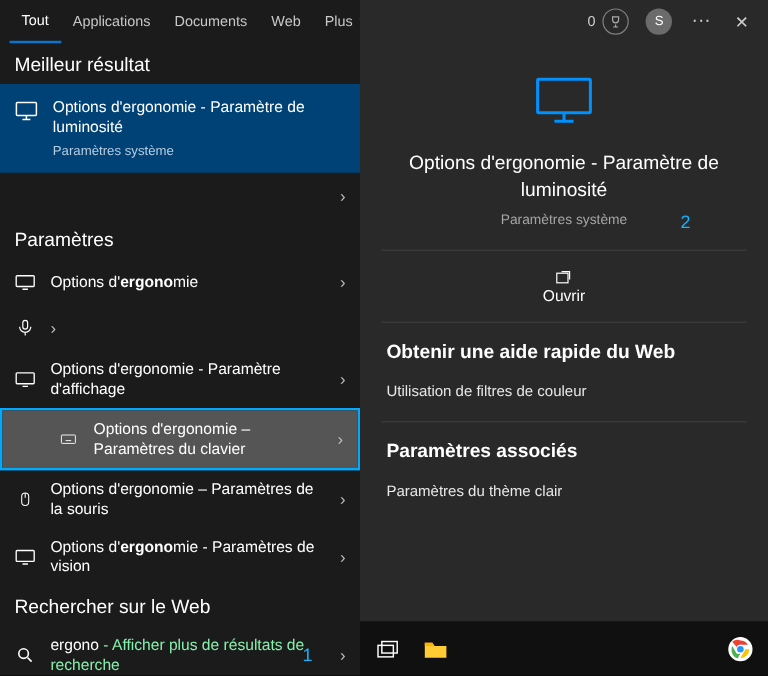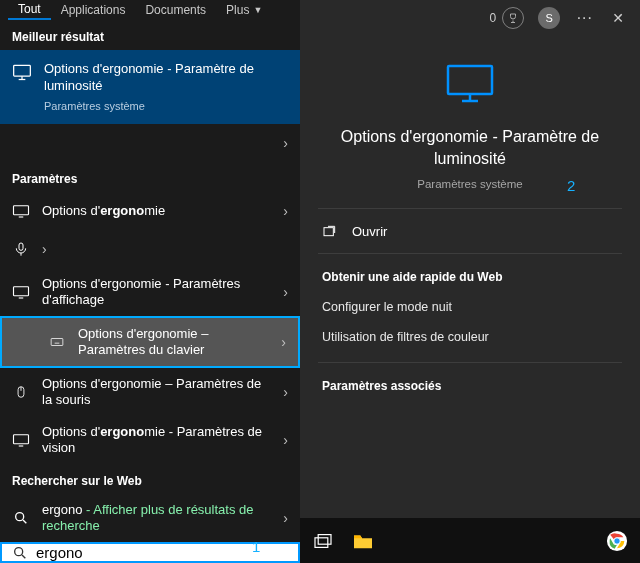--- a/index.html
+++ b/index.html
@@ -1,22 +1,22 @@
 <!DOCTYPE html>
 <html><head>
 <meta charset="utf-8">
 <style>
   * { box-sizing: border-box; margin: 0; padding: 0; font-family: "Segoe UI", sans-serif; }
   body { background: #0a0a0a; width: 640px; height: 563px; overflow: hidden; color: #fff; position: relative; }
   .search-panel { position: absolute; top: 0; left: 0; width: 300px; height: 563px; background: #1b1b1b; display: flex; flex-direction: column; }
   .tabs { display: flex; align-items: center; height: 36px; padding: 0 8px; font-size: 12px; color: #c8c8c8; }
-  .tab { padding: 0 10px; height: 20px; display: flex; align-items: center; cursor: pointer; }
+  .tab { padding: 0 10px; height: 36px; display: flex; align-items: center; cursor: pointer; }
   .tab.active { color: #fff; border-bottom: 2px solid #0078d4; }
   .tab-more { display: flex; align-items: center; gap: 4px; }
-  .section-header { font-size: 12px; font-weight: 700; color: #fff; padding: 10px 12px 6px; }
+  .section-header { font-size: 16px; font-weight: 400; color: #fff; padding: 10px 12px 6px; }
   .best-match { background: #004275; padding: 10px 12px 12px 12px; display: flex; gap: 12px; align-items: flex-start; }
   .best-match .bm-icon { width: 20px; height: 20px; margin-top: 2px; flex-shrink: 0; }
   .bm-title { font-size: 13px; line-height: 17px; color: #fff; }
   .bm-sub { font-size: 11px; color: #b8cde0; margin-top: 6px; }
   .list { display: flex; flex-direction: column; }
   .row { display: flex; align-items: center; padding: 8px 12px; gap: 12px; font-size: 13px; color: #fff; cursor: pointer; position: relative; min-height: 38px; }
   .row .ricon { width: 18px; height: 18px; flex-shrink: 0; display: flex; align-items: center; justify-content: center; }
   .row .rlabel { flex: 1; line-height: 16px; }
   .row .chev { color: #bfbfbf; font-size: 14px; }
   .row.placeholder .rlabel { visibility: hidden; }
@@ -34,38 +34,39 @@
   .dp-top .pill { display: flex; align-items: center; gap: 6px; color: #cfcfcf; font-size: 12px; padding: 0 6px; }
   .dp-top .circ { width: 22px; height: 22px; border: 1.5px solid #808080; border-radius: 50%; display: flex; align-items: center; justify-content: center; }
   .dp-top .circ.s { background: #6b6b6b; border: none; color: #fff; font-size: 11px; }
   .dp-top .dots { color: #cfcfcf; padding: 0 8px; cursor: pointer; }
   .dp-top .close { color: #cfcfcf; padding: 0 10px; cursor: pointer; font-size: 14px; }
   .dp-hero { display: flex; flex-direction: column; align-items: center; padding: 28px 24px 18px; }
   .dp-hero .big-icon { width: 48px; height: 40px; margin-bottom: 22px; }
   .dp-hero .big-title { font-size: 16px; text-align: center; color: #fff; line-height: 22px; }
   .dp-hero .big-sub { font-size: 11.5px; color: #a6a6a6; margin-top: 8px; }
   .divider { height: 1px; background: #3d3d3d; margin: 0 18px; }
-  .dp-action { padding: 14px 22px; display: flex; align-items: center; gap: 14px; font-size: 13px; color: #fff; cursor: pointer; }
-  .dp-section-title { font-size: 12px; font-weight: 600; color: #fff; padding: 16px 22px 8px; }
+  .dp-action { padding: 14px 22px; display: flex; align-items: center; font-size: 13px; color: #fff; cursor: pointer; flex-direction: column; }
+  .dp-section-title { font-size: 16px; font-weight: 600; color: #fff; padding: 16px 22px 8px; }
   .dp-link { padding: 8px 22px; font-size: 12.5px; color: #e8e8e8; cursor: pointer; }
 
   .taskbar { position: absolute; left: 300px; top: 518px; width: 340px; height: 45px; background: #101010; display: flex; align-items: center; padding: 0 10px; gap: 14px; }
   .taskbar .tb-icon { width: 26px; height: 26px; display: flex; align-items: center; justify-content: center; cursor: pointer; }
 
   b.match { font-weight: 700; }
   .sub-inline { color: #86efac; }
 </style>
 </head>
 <body>
 
 <div class="search-panel">
   <div class="tabs">
     <div class="tab active">Tout</div>
     <div class="tab">Applications</div>
     <div class="tab">Documents</div>
+    <div class="tab">Web</div>
     <div class="tab tab-more">
       <span>Plus</span>
       <span style="font-size:9px;">▼</span>
     </div>
   </div>
 
   <div class="section-header">Meilleur résultat</div>
   <div class="best-match">
     <svg class="bm-icon" viewBox="0 0 24 24" fill="none" stroke="#fff" stroke-width="1.5">
         <rect x="2" y="4" width="20" height="13" rx="1"></rect>
@@ -109,21 +110,21 @@
       <span class="chev">›</span>
     </div>
 
     <div class="row">
       <span class="ricon">
           <svg viewBox="0 0 24 24" width="18" height="18" fill="none" stroke="#fff" stroke-width="1.5">
             <rect x="2" y="5" width="20" height="12" rx="1"></rect>
             <line x1="9" y1="20" x2="15" y2="20"></line>
           </svg>
         </span>
-      <span class="rlabel">Options d'ergonomie - Paramètres d'affichage</span>
+      <span class="rlabel">Options d'ergonomie - Paramètre d'affichage</span>
       <span class="chev">›</span>
     </div>
 
     <div class="row hl-wrap">
       <div class="row hl">
         <span class="ricon">
             <svg viewBox="0 0 24 24" width="18" height="14" fill="none" stroke="#fff" stroke-width="1.3">
               <rect x="2" y="6" width="20" height="12" rx="1"></rect>
               <line x1="6" y1="10" x2="6" y2="10"></line>
               <line x1="10" y1="10" x2="10" y2="10"></line>
@@ -213,25 +214,25 @@
   <div class="dp-action">
     <svg width="16" height="16" viewBox="0 0 24 24" fill="none" stroke="#fff" stroke-width="1.5">
         <rect x="3" y="7" width="14" height="12"></rect>
         <polyline points="9 5 19 5 19 15"></polyline>
       </svg>
     <span>Ouvrir</span>
   </div>
   <div class="divider"></div>
 
   <div class="dp-section-title">Obtenir une aide rapide du Web</div>
-  <div class="dp-link">Configurer le mode nuit</div>
   <div class="dp-link">Utilisation de filtres de couleur</div>
 
   <div class="divider" style="margin-top:10px;"></div>
   <div class="dp-section-title">Paramètres associés</div>
+  <div class="dp-link">Paramètres du thème clair</div>
 </div>
 
 <div class="taskbar">
   <div class="tb-icon">
     <svg width="20" height="16" viewBox="0 0 24 20" fill="none" stroke="#fff" stroke-width="1.5">
         <rect x="2" y="6" width="16" height="12"></rect>
         <rect x="6" y="2" width="16" height="12"></rect>
       </svg>
   </div>
   <div class="tb-icon">

